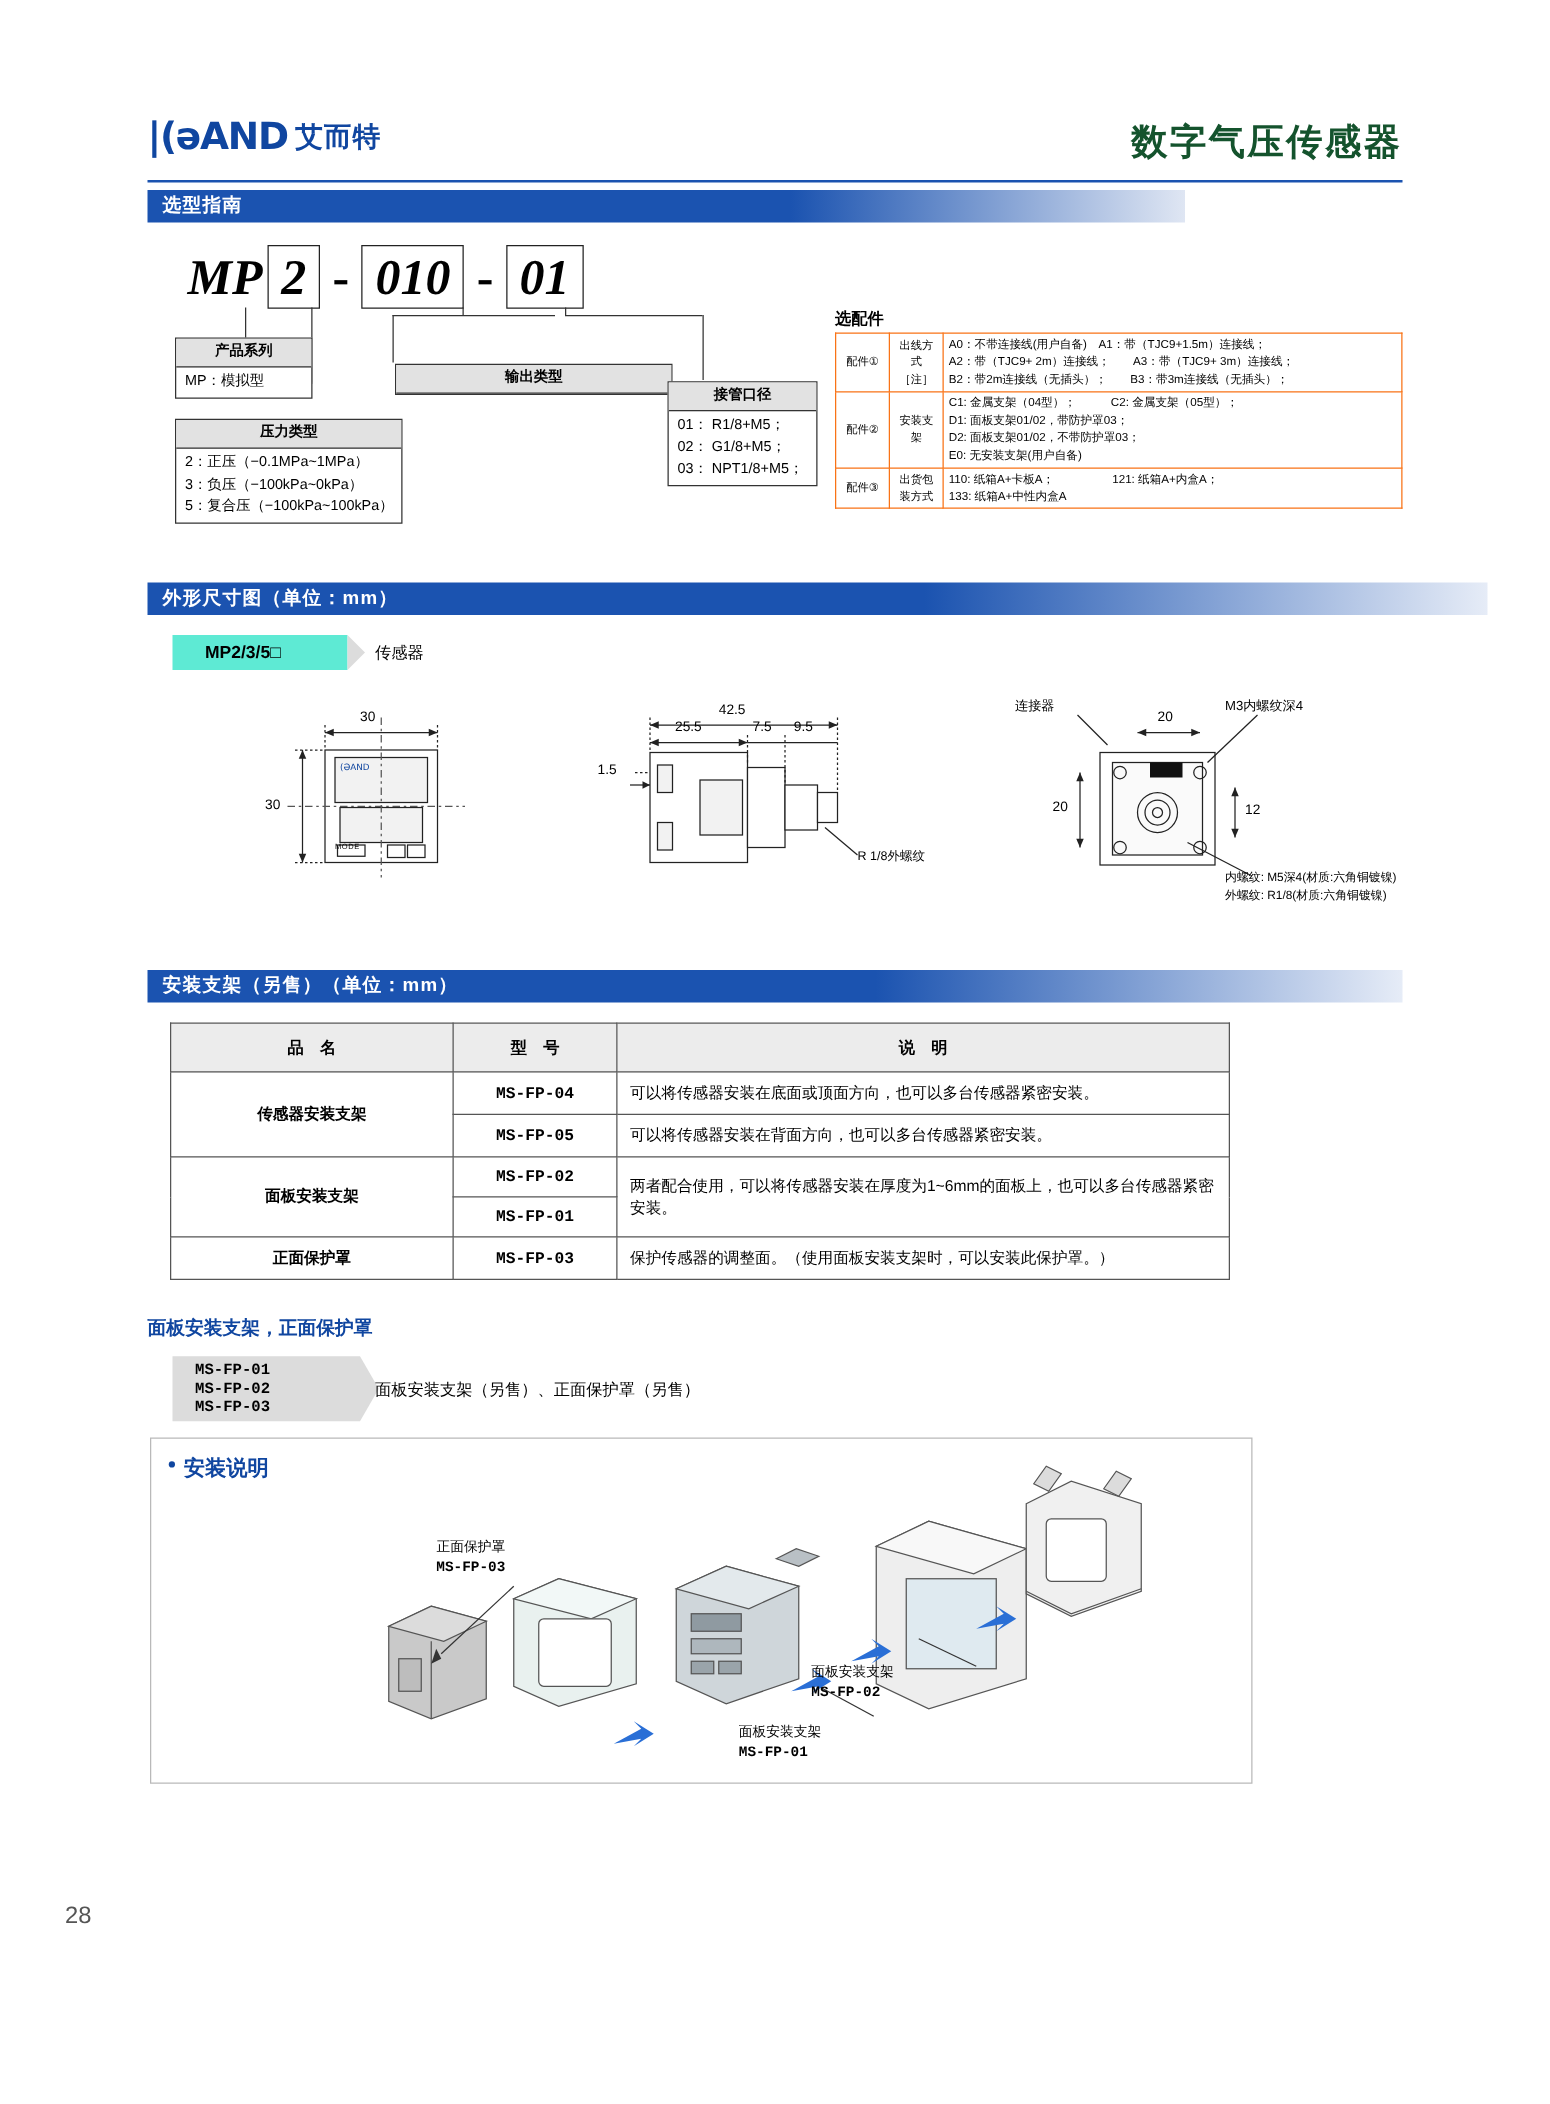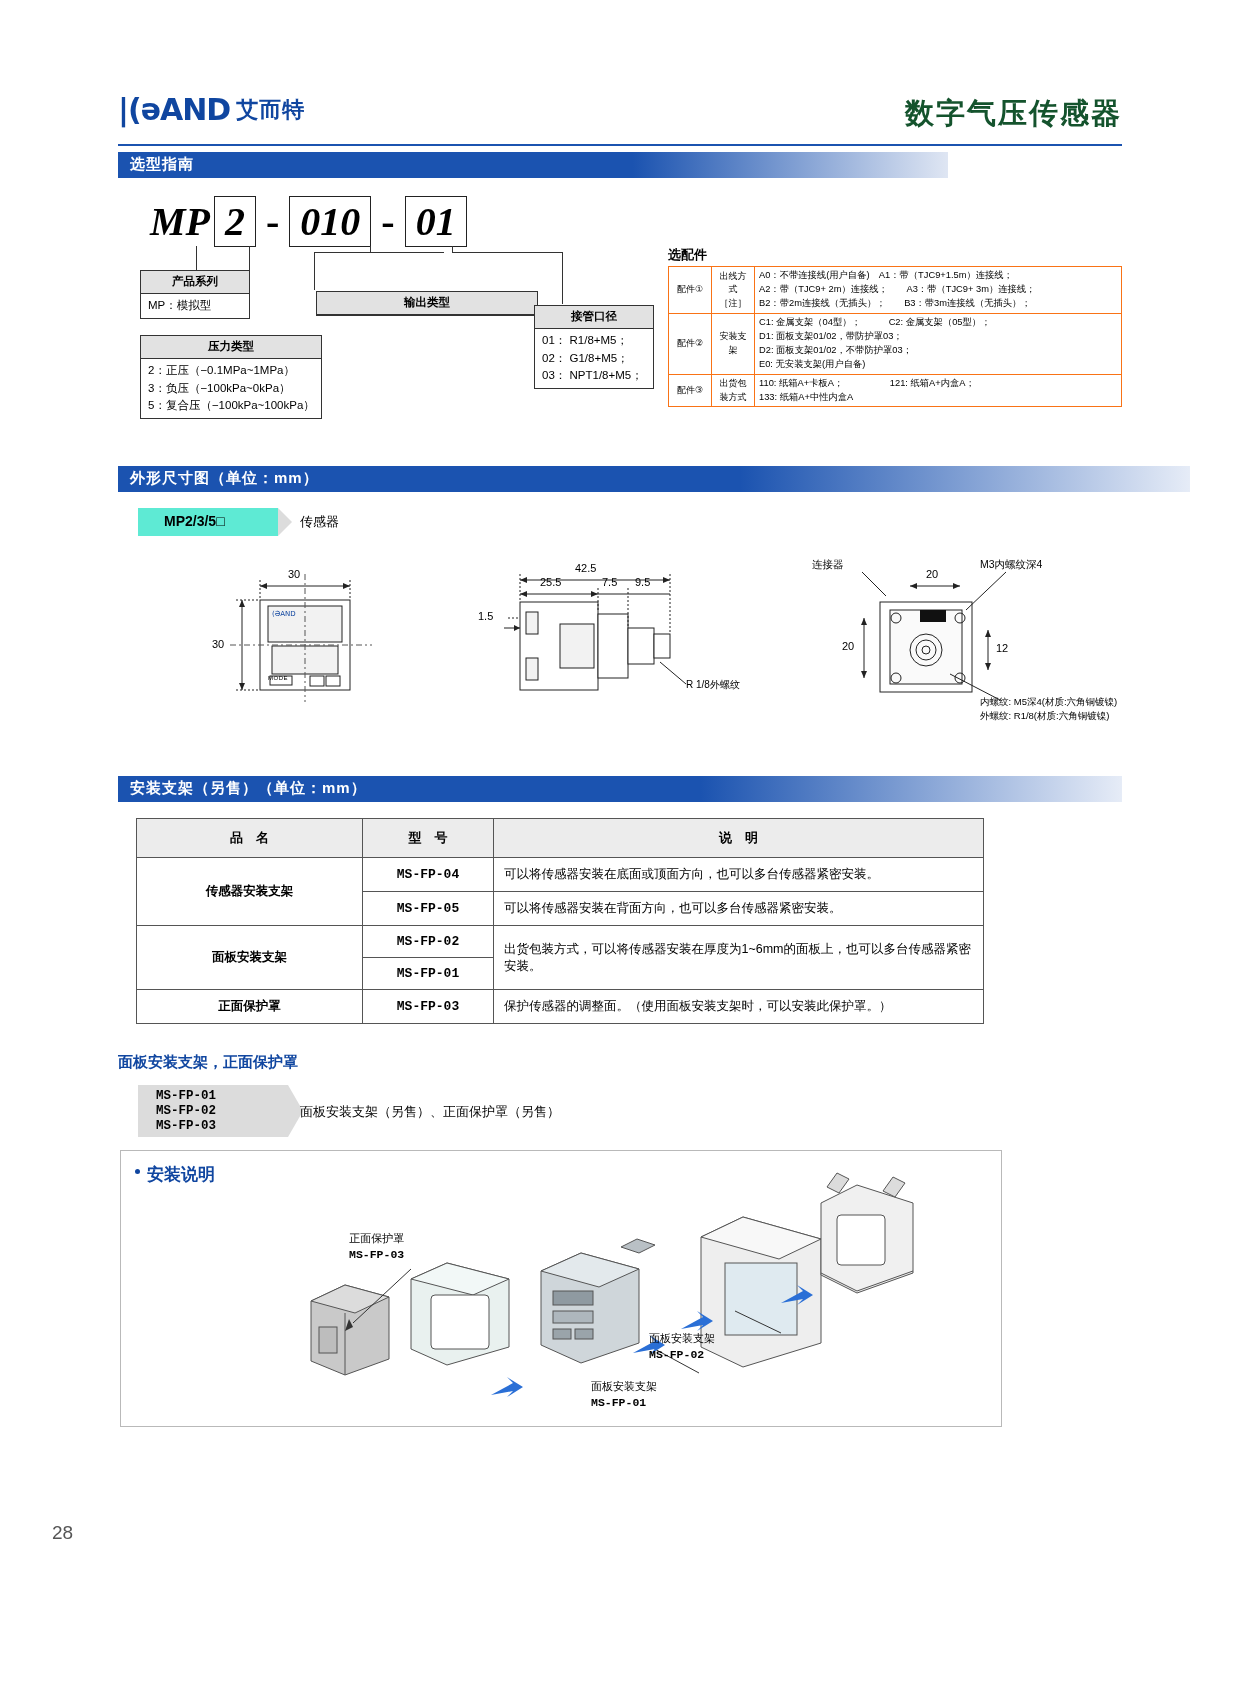--- a/index.html
+++ b/index.html
@@ -309,21 +309,21 @@
       <td class="m">MS-FP-04</td>
       <td>可以将传感器安装在底面或顶面方向，也可以多台传感器紧密安装。</td>
     </tr>
     <tr>
       <td class="m">MS-FP-05</td>
       <td>可以将传感器安装在背面方向，也可以多台传感器紧密安装。</td>
     </tr>
     <tr>
       <td class="c" rowspan="2">面板安装支架</td>
       <td class="m">MS-FP-02</td>
-      <td rowspan="2">出货包装方式，可以将传感器安装在厚度为1~6mm的面板上，也可以多台传感器紧密安装。</td>
+      <td rowspan="2">两者配合使用，可以将传感器安装在厚度为1~6mm的面板上，也可以多台传感器紧密安装。</td>
     </tr>
     <tr>
       <td class="m">MS-FP-01</td>
     </tr>
     <tr>
       <td class="c">正面保护罩</td>
       <td class="m">MS-FP-03</td>
       <td>保护传感器的调整面。（使用面板安装支架时，可以安装此保护罩。）</td>
     </tr>
   </tbody>

